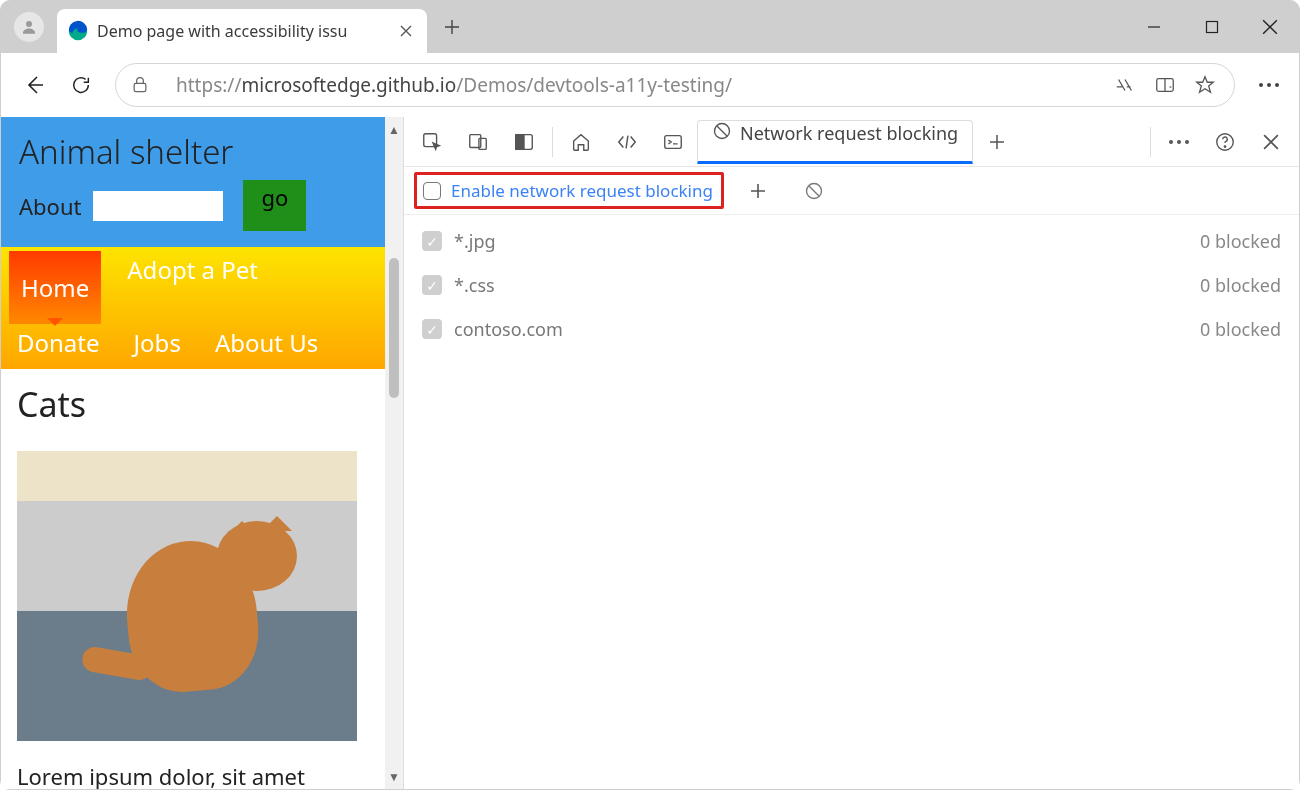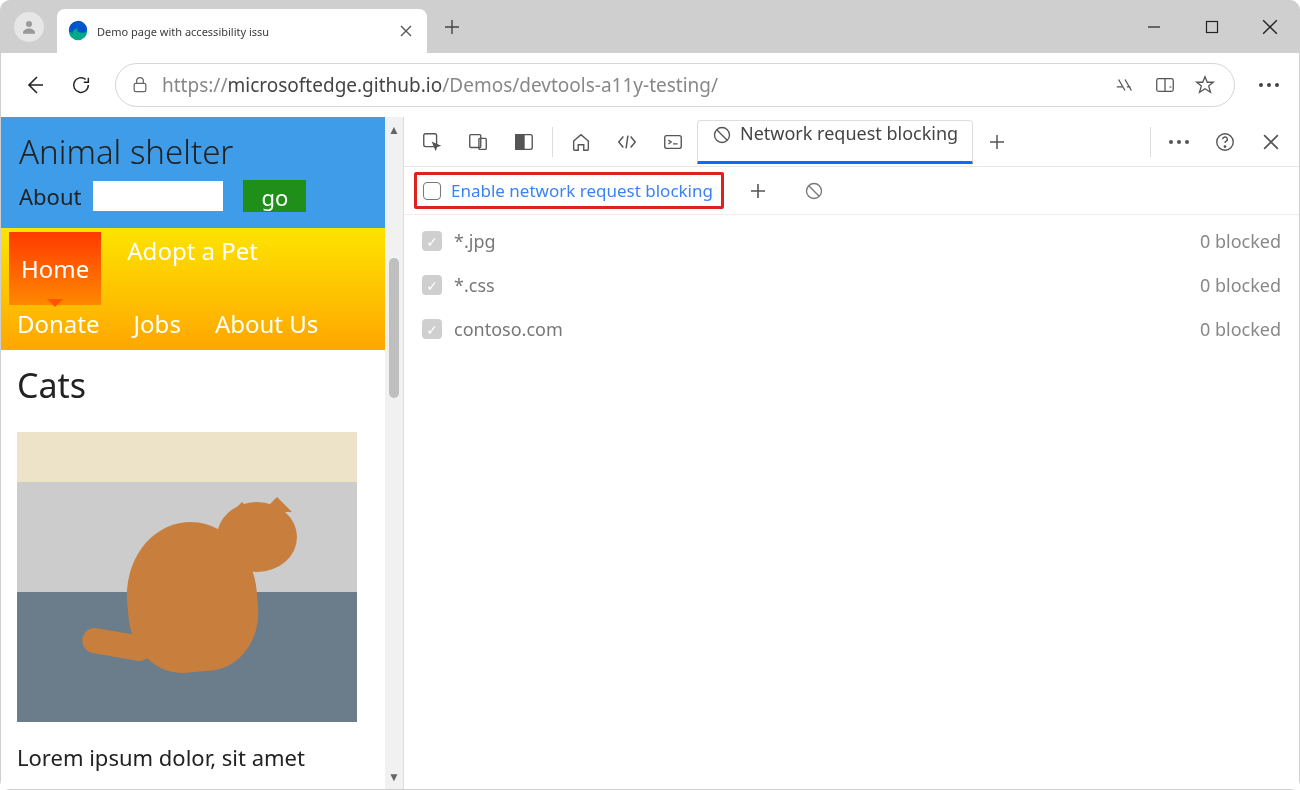--- a/index.html
+++ b/index.html
@@ -4,47 +4,47 @@
 <style>
   * { box-sizing: border-box; margin: 0; padding: 0; font-family: "Segoe UI", system-ui, sans-serif; }
   html, body { width: 1300px; height: 790px; overflow: hidden; background: #fff; }
   .window { width: 100%; height: 100%; display: flex; flex-direction: column; border: 1px solid #cfcfcf; border-radius: 10px; background: #cfcfcf; }
 
   
   .titlebar { height: 52px; display: flex; align-items: stretch; background: #cfcfcf; border-radius: 10px 10px 0 0; }
   .profile { width: 56px; display:flex; align-items:center; justify-content:center; }
   .profile-circle { width: 30px; height: 30px; border-radius: 50%; background: #e6e6e6; display:flex; align-items:center; justify-content:center; }
   .tab { margin-top: 8px; height: 44px; background: #fff; border-radius: 8px 8px 0 0; display:flex; align-items:center; padding: 0 12px 0 10px; min-width: 370px; gap:8px; }
-  .tab-title { font-size: 11px; color:#3b3b3b; white-space:nowrap; overflow:hidden; text-overflow:clip; max-width: 280px; }
+  .tab-title { font-size: 16px; color:#3b3b3b; white-space:nowrap; overflow:hidden; text-overflow:clip; max-width: 280px; }
   .tab-close { margin-left:auto; width:18px; height:18px; display:flex; align-items:center; justify-content:center; cursor:pointer; color:#555; }
   .newtab { width:50px; display:flex; align-items:center; justify-content:center; cursor:pointer; }
   .win-controls { margin-left:auto; display:flex; }
   .win-btn { width:58px; display:flex; align-items:center; justify-content:center; cursor:pointer; }
 
   
   .toolbar { height: 64px; background: #fff; display:flex; align-items:center; padding: 0 10px 0 14px; gap: 6px; }
   .tb-btn { width:40px; height:40px; display:flex; align-items:center; justify-content:center; cursor:pointer; border-radius:4px; color:#444; }
-  .addressbar { flex:1; height:44px; border:1px solid #d6d6d6; border-radius:22px; display:flex; align-items:center; padding:0 10px 0 14px; gap:12px; margin: 0 8px; }
+  .addressbar { flex:1; height:44px; border:1px solid #d6d6d6; border-radius:22px; display:flex; align-items:center; padding:0 10px 0 14px; gap:26px; margin: 0 8px; }
   .url { font-size: 19px; color:#888; flex:1; }
   .url .path { color:#444; }
   .addr-icons { display:flex; gap:2px; }
   .addr-icon { width:38px; height:38px; display:flex; align-items:center; justify-content:center; cursor:pointer; color:#555; }
 
   
   .content { flex:1; display:flex; background:#fff; min-height:0; }
 
   
   .page-wrap { width:402px; display:flex; background:#fff; position:relative; }
   .page { flex:1; overflow:hidden; }
   .page .header { background:#3f9ce8; padding: 12px 18px 16px; }
   .page .site-title { font-size: 33px; font-weight:300; color:#222; margin-bottom:6px; }
   .page .searchrow { display:flex; align-items:center; gap:12px; }
   .page .search-label { font-size:22px; color:#222; }
   .page .search-input { width:130px; height:30px; background:#fff; border:none; }
-  .page .go-btn { background:#1f8f1a; color:#ffffff; font-size:22px; padding:2px 18px 0; border:none; cursor:pointer; margin-left:8px; }
+  .page .go-btn { background:#1f8f1a; color:#000000; font-size:22px; padding:2px 18px 19px; border:none; cursor:pointer; margin-left:8px; }
   .page .nav { background: linear-gradient(#fde400, #ffa600); display:flex; flex-wrap:wrap; padding: 4px 8px 8px; gap: 0 18px; }
   .nav a { font-size:24px; color:#fff; text-decoration:none; cursor:pointer; padding:2px 8px; }
   .nav a.active { background: linear-gradient(#ff3a00, #ff8800); padding:20px 12px; position:relative; }
   .nav a.active::after { content:""; position:absolute; left:50%; transform:translateX(-50%); bottom:-10px; border:8px solid transparent; border-top-color:#ff5500; }
   .cats { padding: 6px 16px; }
   .cats h2 { font-size:34px; font-weight:400; color:#222; margin: 6px 0 24px; }
   .cat-img { width:340px; height:290px; background:#ccc; position:relative; overflow:hidden; }
   .cat-body { position:absolute; left:110px; top:90px; width:130px; height:150px; background:#c87f3e; border-radius:50% 50% 40% 40%; transform:rotate(-5deg);}
   .cat-head { position:absolute; left:200px; top:70px; width:80px; height:70px; background:#c87f3e; border-radius:50%; }
   .cat-ear1 { position:absolute; left:210px; top:55px; width:0; height:0; border:15px solid transparent; border-bottom-color:#c87f3e; }
@@ -55,21 +55,21 @@
   .lorem { font-size:22px; color:#222; margin-top:20px; }
   .page-scroll { width:18px; background:#f1f1f1; display:flex; flex-direction:column; align-items:center; padding:4px 0; }
   .scroll-arrow { font-size:12px; color:#666; cursor:pointer; }
   .scroll-thumb { width:10px; background:#bfbfbf; border-radius:5px; margin-top:120px; height:140px; }
 
   
   .devtools { flex:1; display:flex; flex-direction:column; border-left:1px solid #ddd; min-width:0; }
   .dt-tabs { height:50px; display:flex; align-items:center; padding:0 6px; border-bottom:1px solid #e6e6e6; gap:2px; }
   .dt-ico { width:44px; height:44px; display:flex; align-items:center; justify-content:center; cursor:pointer; color:#555; }
   .dt-sep { width:1px; height:30px; background:#ddd; margin:0 4px; }
-  .dt-tab { height:44px; display:flex; align-items:flex-end; gap:8px; padding:16px 14px; cursor:pointer; font-size:18px; color:#444; border:1px solid transparent; }
+  .dt-tab { height:44px; display:flex; align-items:flex-start; gap:8px; padding:0 14px; cursor:pointer; font-size:18px; color:#444; border:1px solid transparent; }
   .dt-tab.active { border:1px solid #ddd; border-bottom:3px solid #0a6cff; background:#fff; border-radius:4px 4px 0 0; }
   .dt-right { margin-left:auto; display:flex; align-items:center; gap:2px; }
   .dt-toolbar { height:48px; display:flex; align-items:center; padding:0 10px; gap:12px; border-bottom:1px solid #eee; }
   .enable-box { display:flex; align-items:center; gap:10px; padding:4px 8px 4px 6px; border:3px solid #d22; border-radius:2px; }
   .checkbox { width:18px; height:18px; border:1.5px solid #777; border-radius:4px; cursor:pointer; }
   .enable-label { font-size:17px; color:#3b82f6; }
   .pattern-list { padding:4px 0; }
   .pattern-row { display:flex; align-items:center; padding:10px 18px; font-size:18px; color:#777; }
   .pattern-row .cb { width:20px; height:20px; border-radius:4px; background:#cfcfcf; display:flex; align-items:center; justify-content:center; color:#fff; font-size:14px; margin-right:12px; }
   .pattern-row .count { margin-left:auto; color:#888; }

